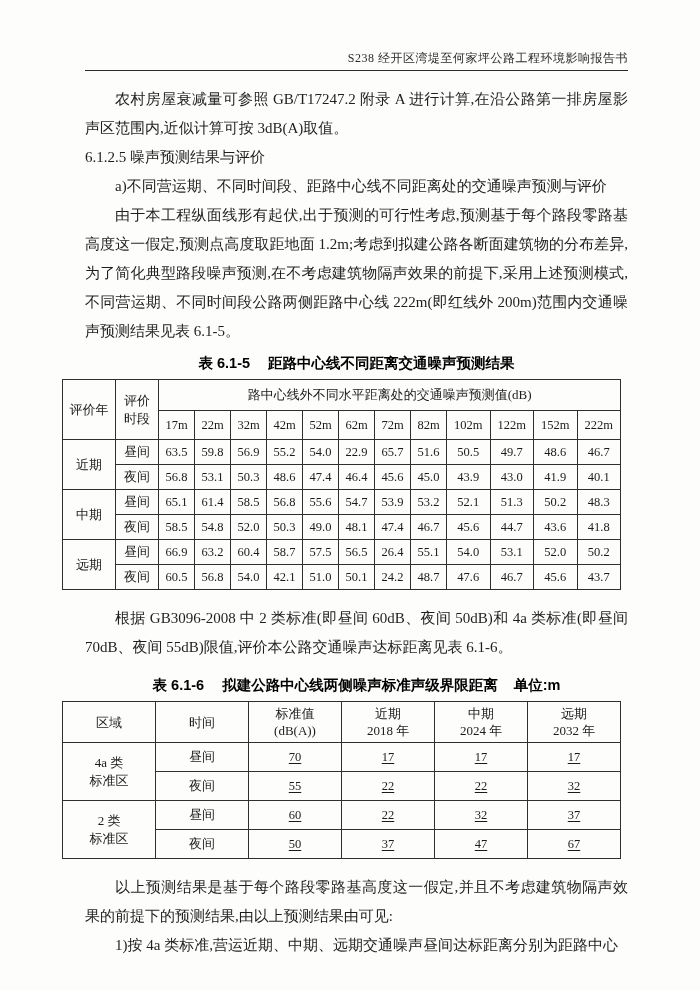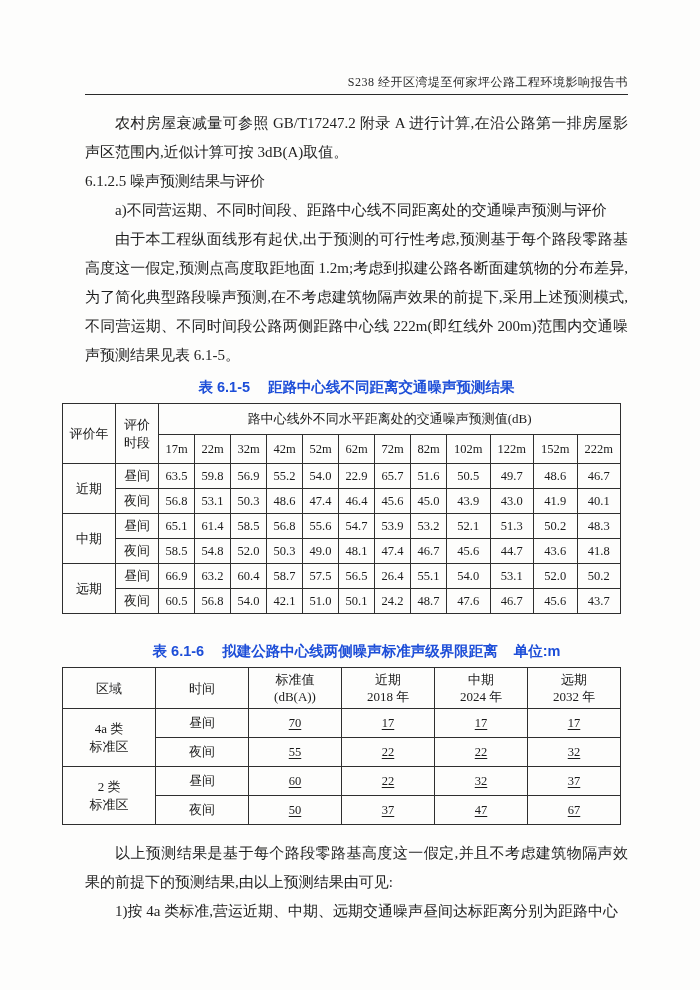--- a/index.html
+++ b/index.html
@@ -14,21 +14,20 @@
     font-family: "Liberation Serif", "DejaVu Serif", serif;
     color: #1e1e1e;
     overflow: hidden;
   }
   .header-title {
     text-align: right;
     font-size: 12px;
     color: #2a2a2a;
     letter-spacing: 0.5px;
     padding-bottom: 3px;
-    margin-top: 24px;
   }
   .header-rule {
     border: none;
     border-bottom: 1.6px solid #2a2a2a;
     margin: 0;
   }
   p.bodytext {
     margin: 0;
     font-size: 15px;
     line-height: 29px;
@@ -36,21 +35,21 @@
     text-indent: 2em;
   }
   p.first { margin-top: 14px; }
   p.heading { text-indent: 0; }
   .tbl-caption {
     text-align: center;
     font-family: "Liberation Sans", "DejaVu Sans", sans-serif;
     font-weight: bold;
     font-size: 14.5px;
     margin: 8px 0 6px 0;
-    color: #1d4ed8;
+    color: #000000;
   }
   .tbl-caption .cap-label { margin-right: 18px; }
   .tbl-caption.underlined { text-underline-offset: 3px; margin-top: 14px; }
   .tbl-caption .cap-unit { margin-left: 16px; }
   table.datatable {
     border-collapse: collapse;
     table-layout: fixed;
     width: 558px;
     margin-left: -23px;
     font-size: 12.5px;
@@ -229,20 +228,21 @@
           <td>47.6</td>
           <td>46.7</td>
           <td>45.6</td>
           <td>43.7</td>
         </tr>
       </tbody>
     </table>
 
   <div class="gap-sm"></div>
 
+  <p class="bodytext">根据 GB3096-2008 中 2 类标准(即昼间 60dB、夜间 50dB)和 4a 类标准(即昼间 70dB、夜间 55dB)限值,评价本公路交通噪声达标距离见表 6.1-6。</p>
 
   <div class="tbl-caption underlined">
     <span class="cap-label">表 6.1-6</span><span>拟建公路中心线两侧噪声标准声级界限距离</span><span class="cap-unit">单位:m</span>
   </div>
 
   <table class="datatable" id="t616">
       <colgroup>
         <col style="width: 93px;">
         <col style="width: 93px;">
         <col style="width: 93px;">

